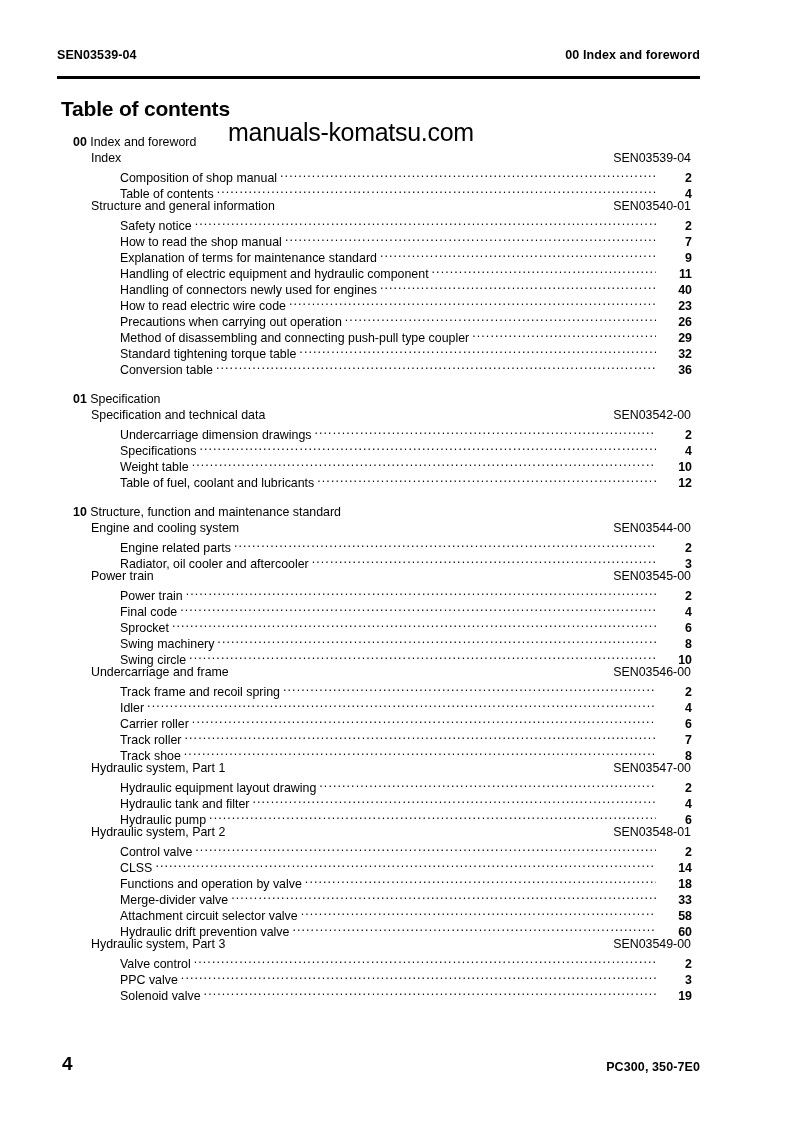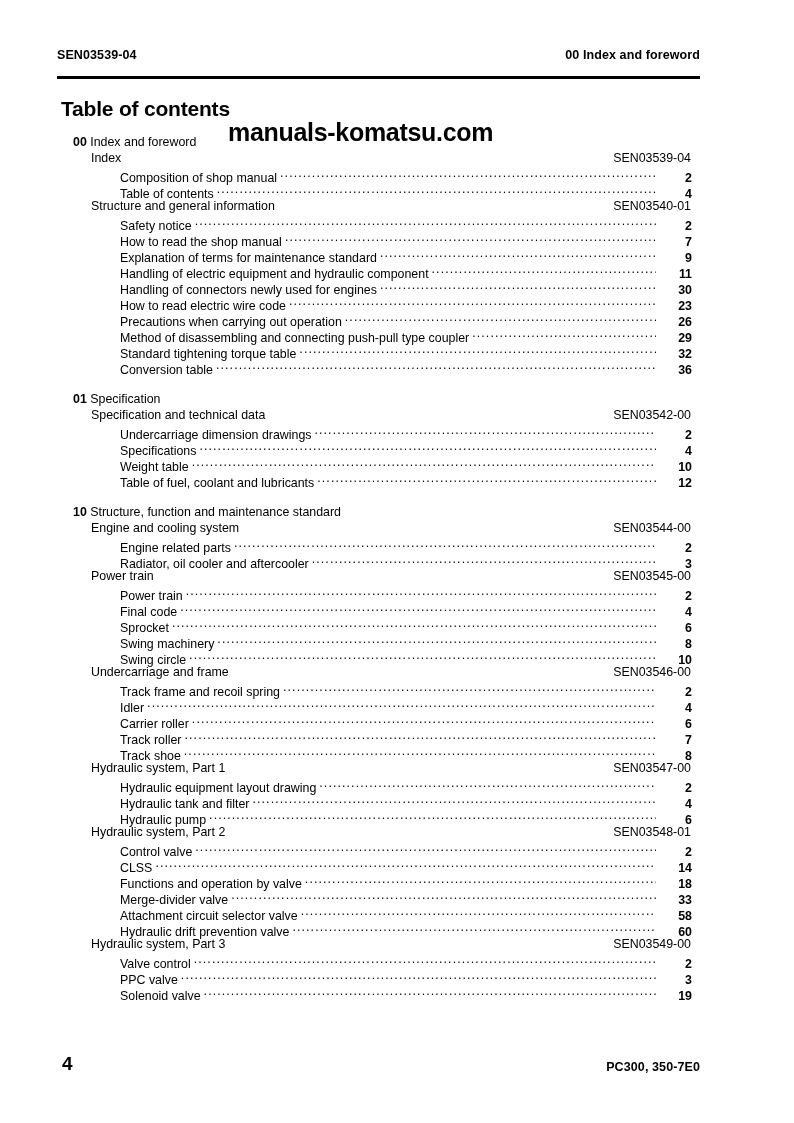--- a/index.html
+++ b/index.html
@@ -67,21 +67,21 @@
     letter-spacing: -0.2px;
     white-space: nowrap;
   }
 
   
   .watermark {
     position: absolute;
     left: 228px;
     top: 118px;
     font-size: 25px;
-    font-weight: 700;
+    font-weight: 400;
     color: #000000;
     letter-spacing: -0.3px;
     white-space: nowrap;
   }
 
   
   .toc {
     position: absolute;
     left: 62px;
     top: 134px;
@@ -237,21 +237,21 @@
           <span class="pagenum">9</span>
         </div>
         <div class="row level-entry">
           <span class="label">Handling of electric equipment and hydraulic component</span>
           <span class="leader"></span>
           <span class="pagenum">11</span>
         </div>
         <div class="row level-entry">
           <span class="label">Handling of connectors newly used for engines</span>
           <span class="leader"></span>
-          <span class="pagenum">30</span>
+          <span class="pagenum">40</span>
         </div>
         <div class="row level-entry">
           <span class="label">How to read electric wire code</span>
           <span class="leader"></span>
           <span class="pagenum">23</span>
         </div>
         <div class="row level-entry">
           <span class="label">Precautions when carrying out operation</span>
           <span class="leader"></span>
           <span class="pagenum">26</span>

